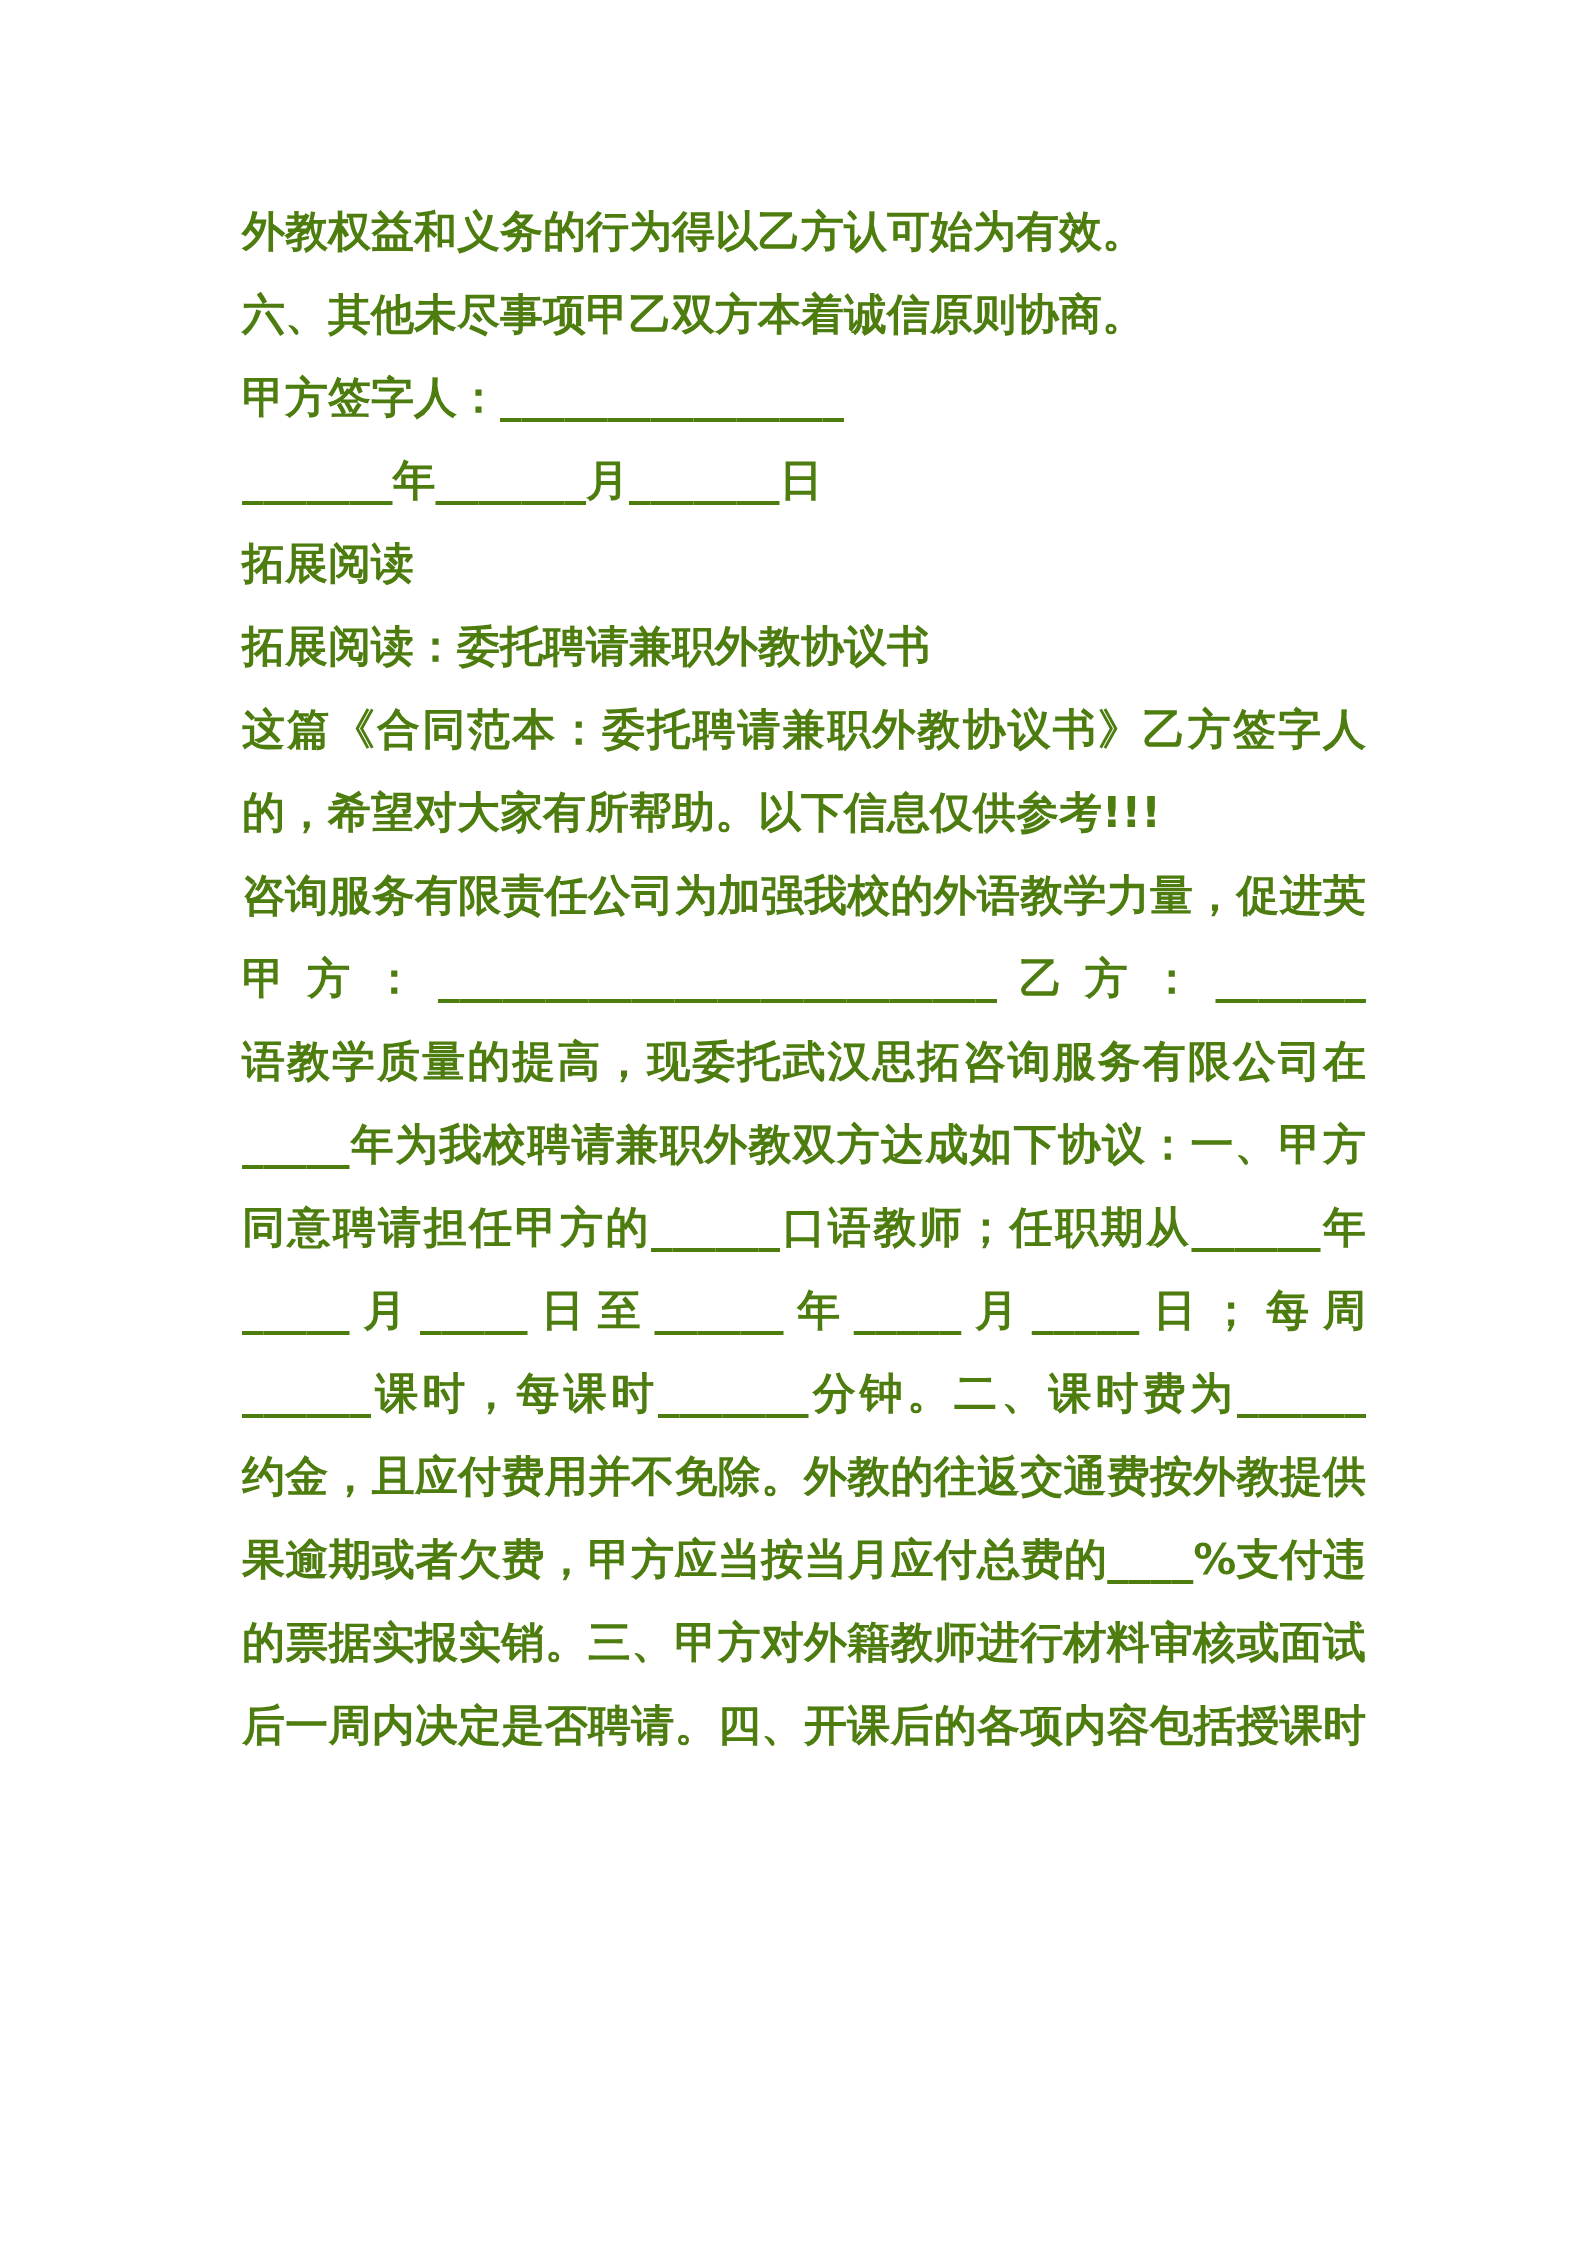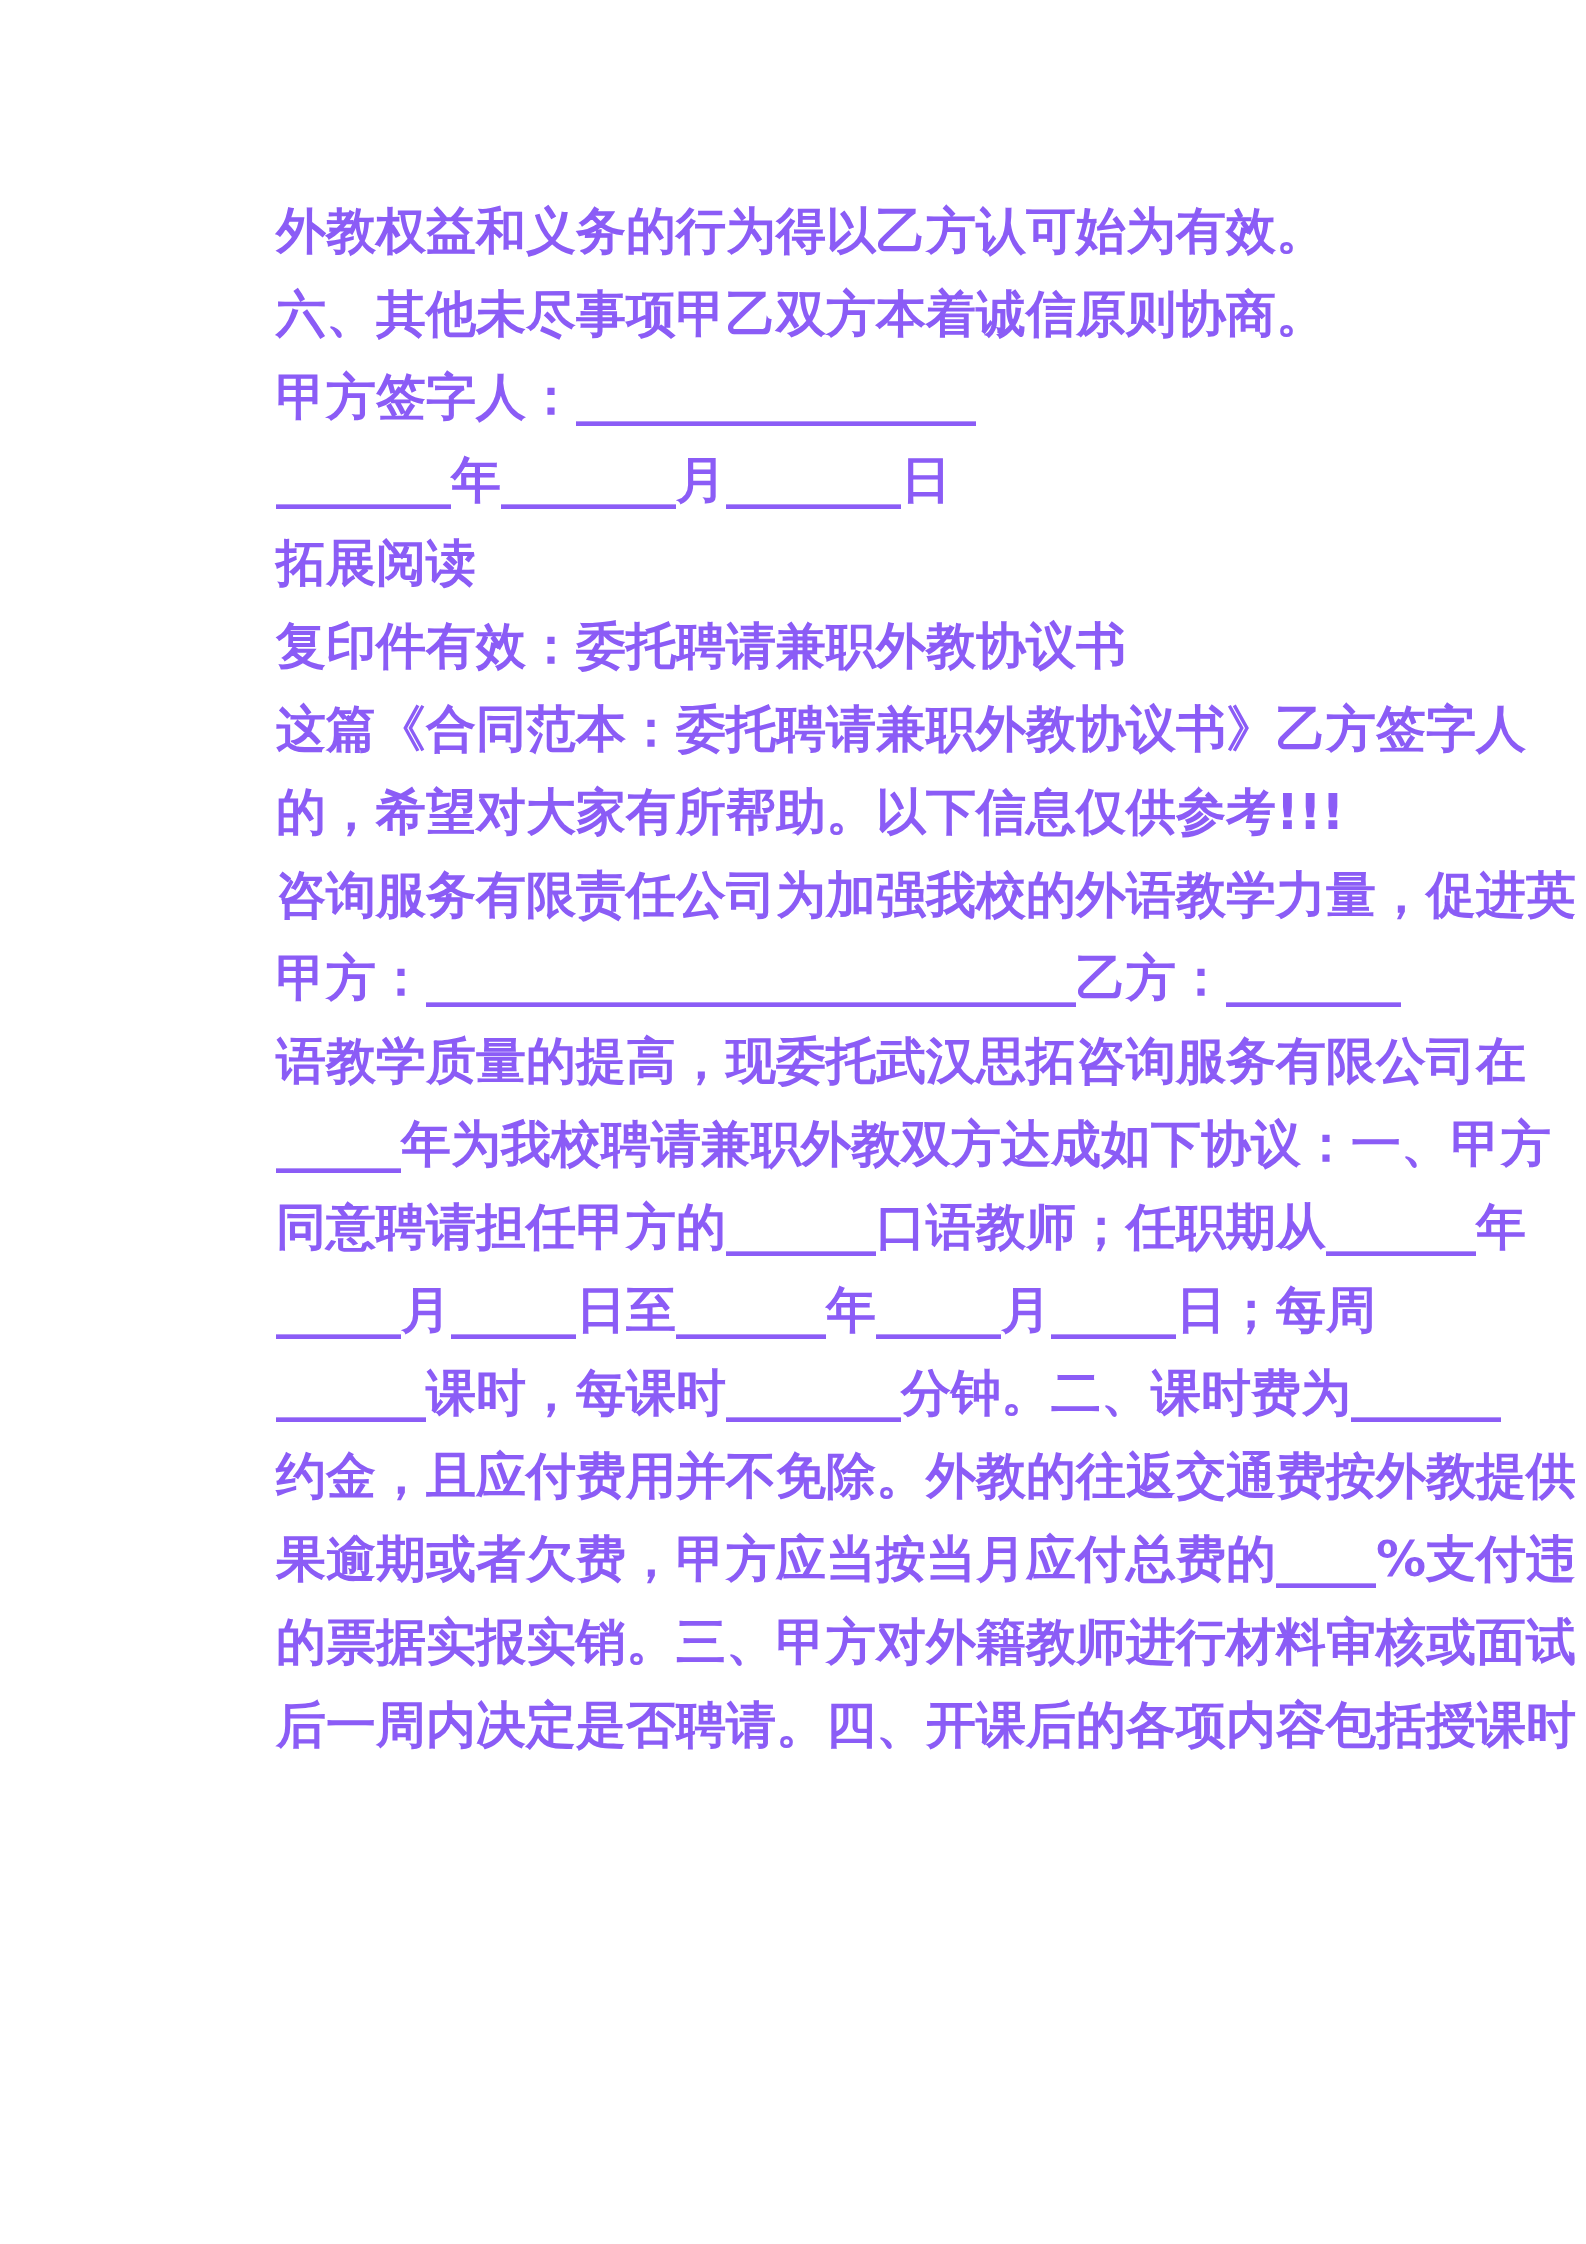--- a/index.html
+++ b/index.html
@@ -16,45 +16,44 @@
   }
   .content {
     position: absolute;
     left: 242px;
     top: 190px;
     width: 1124px;
   }
   .doc-line {
     font-family: "DejaVu Sans", sans-serif;
     font-weight: 700;
-    font-size: 50px;
+    font-size: 43px;
     line-height: 83px;
-    color: #8b5cf6;
+    color: #4d7c0f;
     white-space: nowrap;
     text-align: left;
-    margin-left: 34px;
   }
   .doc-line.fill {
     text-align: justify;
     text-align-last: justify;
     text-justify: inter-character;
   }
 </style>
 </head>
 <body>
 
 <div class="page">
   <div class="content">
 
   <div class="doc-line">外教权益和义务的行为得以乙方认可始为有效。</div>
       <div class="doc-line">六、其他未尽事项甲乙双方本着诚信原则协商。</div>
       <div class="doc-line">甲方签字人：________________</div>
       <div class="doc-line">_______年_______月_______日</div>
       <div class="doc-line">拓展阅读</div>
-      <div class="doc-line">复印件有效：委托聘请兼职外教协议书</div>
+      <div class="doc-line">拓展阅读：委托聘请兼职外教协议书</div>
       <div class="doc-line fill">这篇《合同范本：委托聘请兼职外教协议书》乙方签字人</div>
       <div class="doc-line">的，希望对大家有所帮助。以下信息仅供参考!!!</div>
       <div class="doc-line fill">咨询服务有限责任公司为加强我校的外语教学力量，促进英</div>
       <div class="doc-line fill">甲方：__________________________乙方：_______</div>
       <div class="doc-line fill">语教学质量的提高，现委托武汉思拓咨询服务有限公司在</div>
       <div class="doc-line fill">_____年为我校聘请兼职外教双方达成如下协议：一、甲方</div>
       <div class="doc-line fill">同意聘请担任甲方的______口语教师；任职期从______年</div>
       <div class="doc-line fill">_____月_____日至______年_____月_____日；每周</div>
       <div class="doc-line fill">______课时，每课时_______分钟。二、课时费为______</div>
       <div class="doc-line fill">约金，且应付费用并不免除。外教的往返交通费按外教提供</div>

